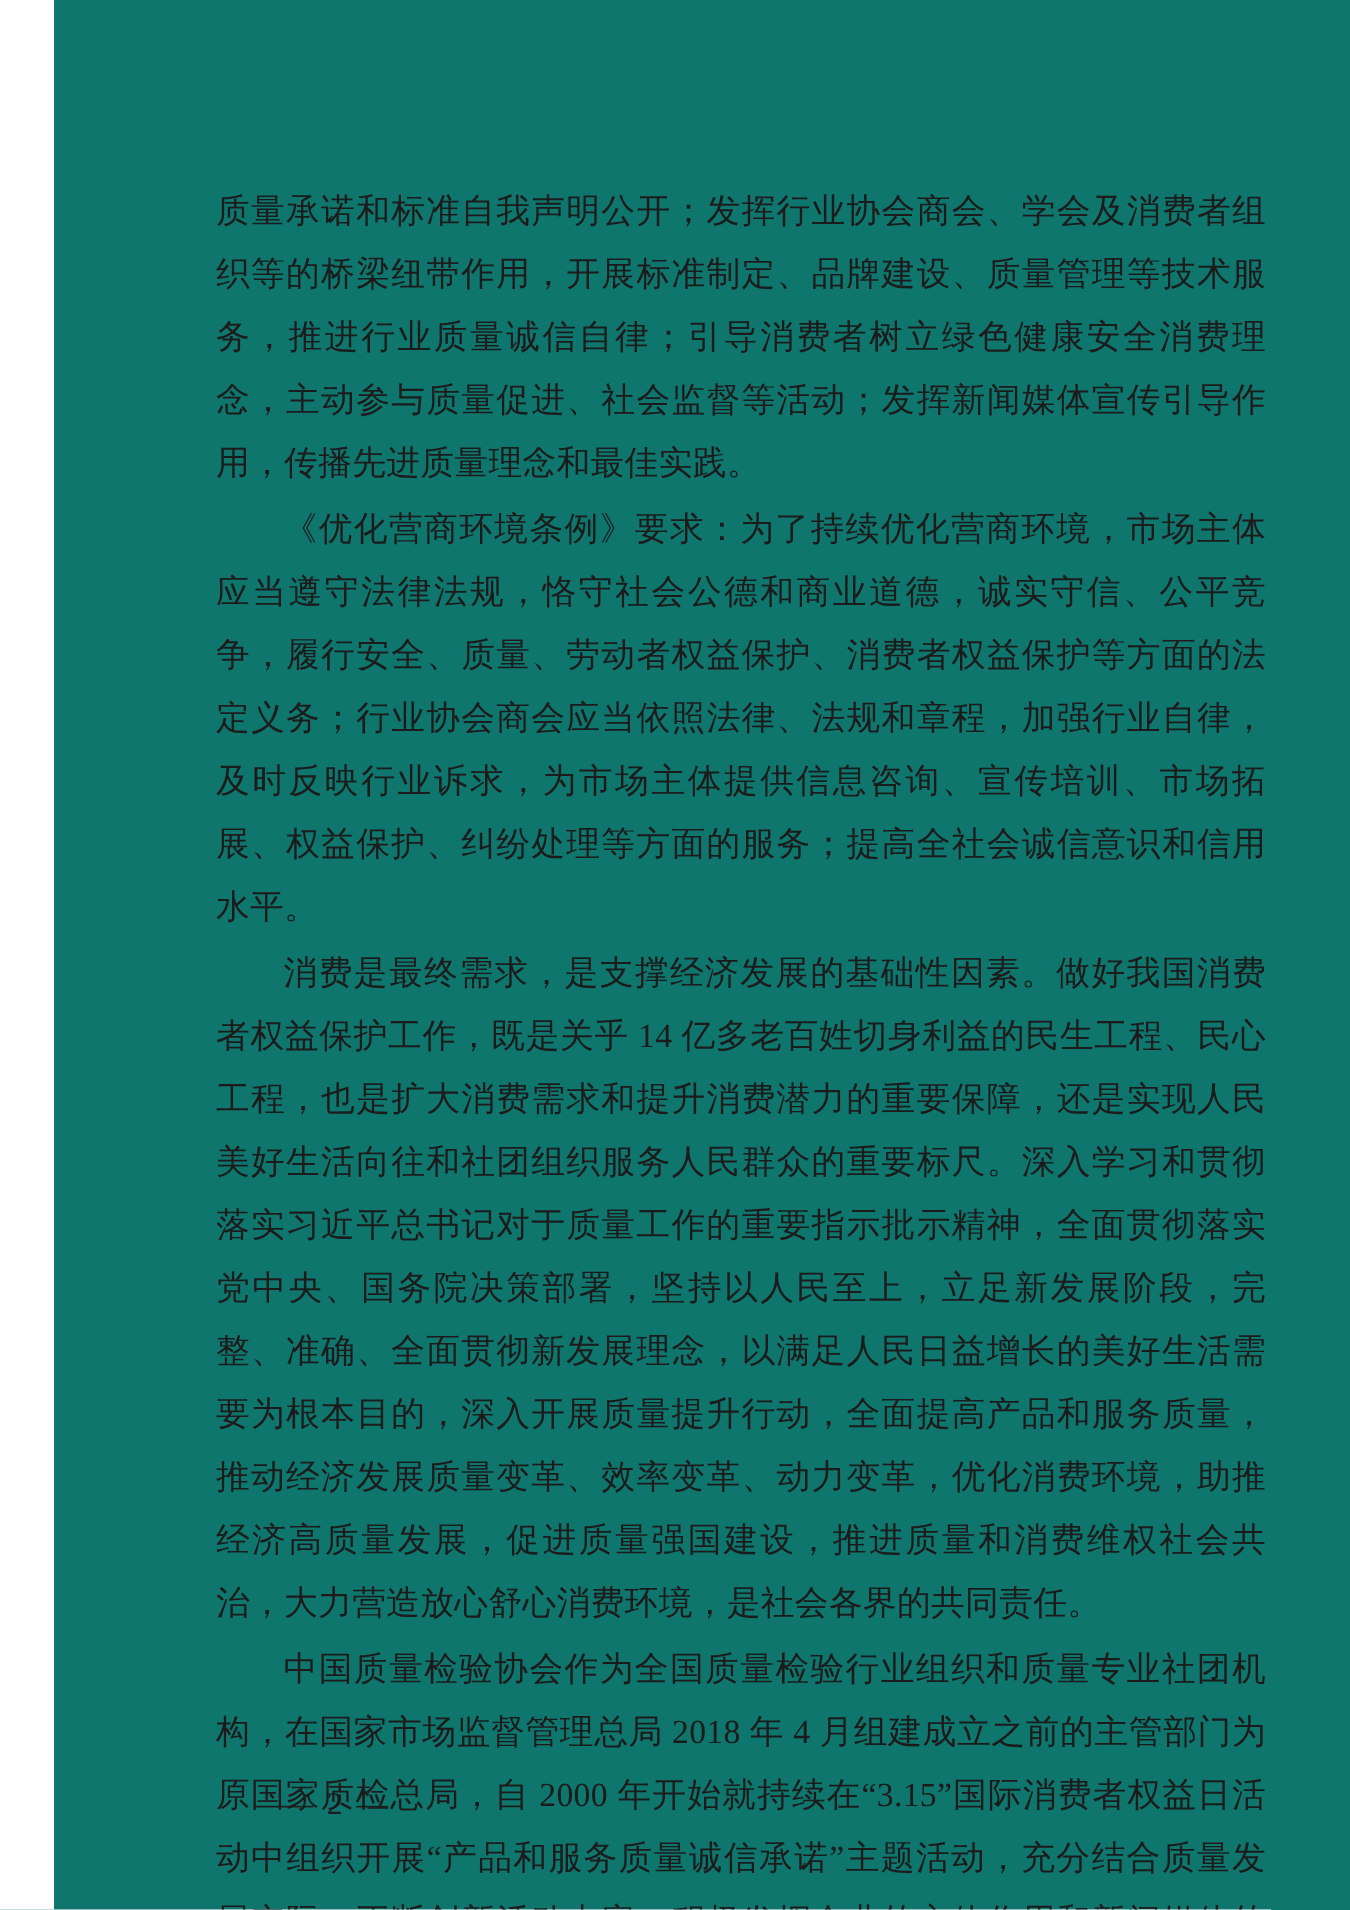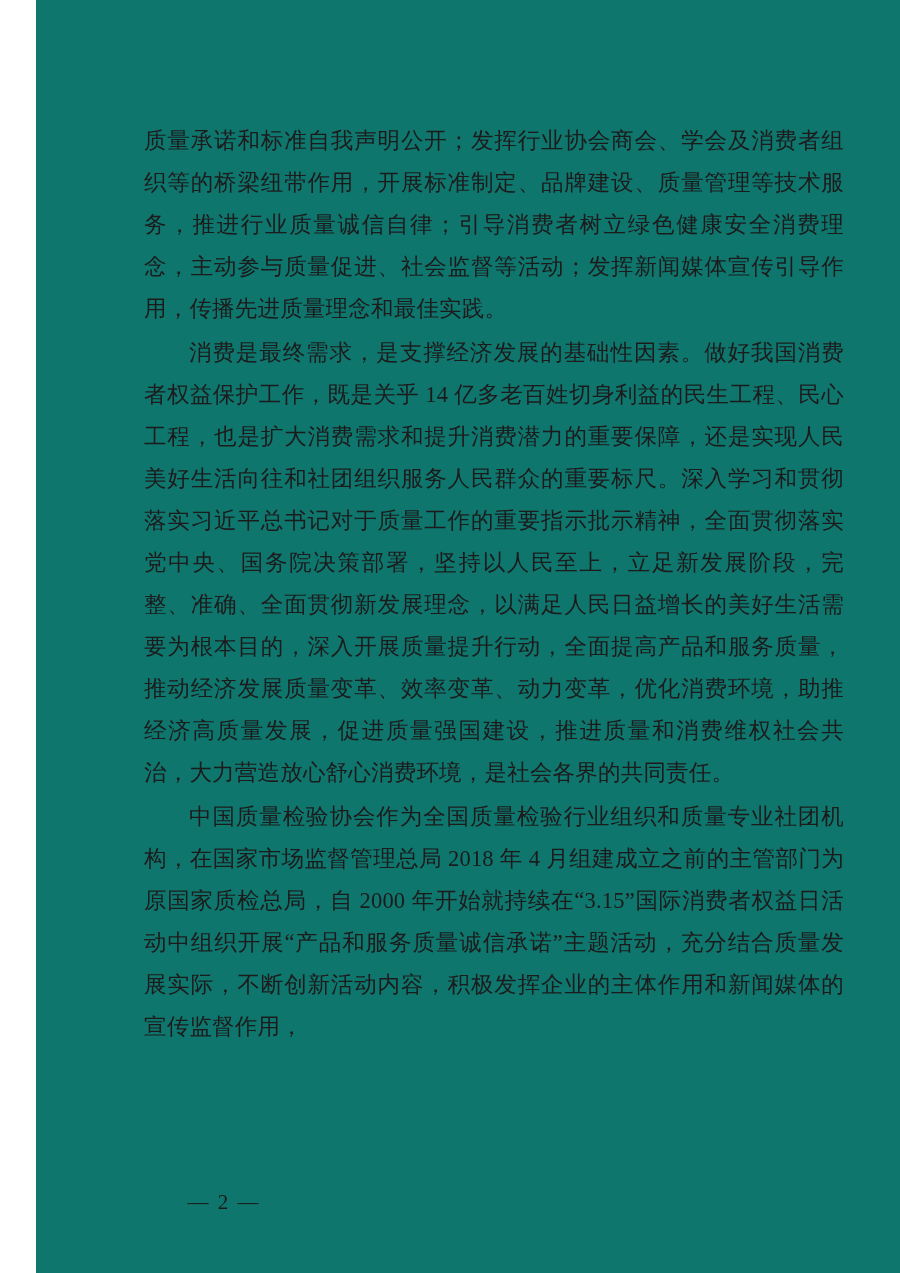--- a/index.html
+++ b/index.html
@@ -55,17 +55,18 @@
     display: inline-block;
     transform: translateX(-262px);
   }
 </style>
 </head>
 <body>
 
 <div class="page">
   <div class="doc-body">
     <p class="para first">质量承诺和标准自我声明公开；发挥行业协会商会、学会及消费者组织等的桥梁纽带作用，开展标准制定、品牌建设、质量管理等技术服务，推进行业质量诚信自律；引导消费者树立绿色健康安全消费理念，主动参与质量促进、社会监督等活动；发挥新闻媒体宣传引导作用，传播先进质量理念和最佳实践。</p>
+    <p class="para">《优化营商环境条例》要求：为了持续优化营商环境，市场主体应当遵守法律法规，恪守社会公德和商业道德，诚实守信、公平竞争，履行安全、质量、劳动者权益保护、消费者权益保护等方面的法定义务；行业协会商会应当依照法律、法规和章程，加强行业自律，及时反映行业诉求，为市场主体提供信息咨询、宣传培训、市场拓展、权益保护、纠纷处理等方面的服务；提高全社会诚信意识和信用水平。</p>
     <p class="para">消费是最终需求，是支撑经济发展的基础性因素。做好我国消费者权益保护工作，既是关乎 14 亿多老百姓切身利益的民生工程、民心工程，也是扩大消费需求和提升消费潜力的重要保障，还是实现人民美好生活向往和社团组织服务人民群众的重要标尺。深入学习和贯彻落实习近平总书记对于质量工作的重要指示批示精神，全面贯彻落实党中央、国务院决策部署，坚持以人民至上，立足新发展阶段，完整、准确、全面贯彻新发展理念，以满足人民日益增长的美好生活需要为根本目的，深入开展质量提升行动，全面提高产品和服务质量，推动经济发展质量变革、效率变革、动力变革，优化消费环境，助推经济高质量发展，促进质量强国建设，推进质量和消费维权社会共治，大力营造放心舒心消费环境，是社会各界的共同责任。</p>
     <p class="para">中国质量检验协会作为全国质量检验行业组织和质量专业社团机构，在国家市场监督管理总局 2018 年 4 月组建成立之前的主管部门为原国家质检总局，自 2000 年开始就持续在“3.15”国际消费者权益日活动中组织开展“产品和服务质量诚信承诺”主题活动，充分结合质量发展实际，不断创新活动内容，积极发挥企业的主体作用和新闻媒体的宣传监督作用，</p>
   </div>
   <div class="page-number"><span class="pn-inner">— 2 —</span></div>
 </div>
 
 </body></html>

